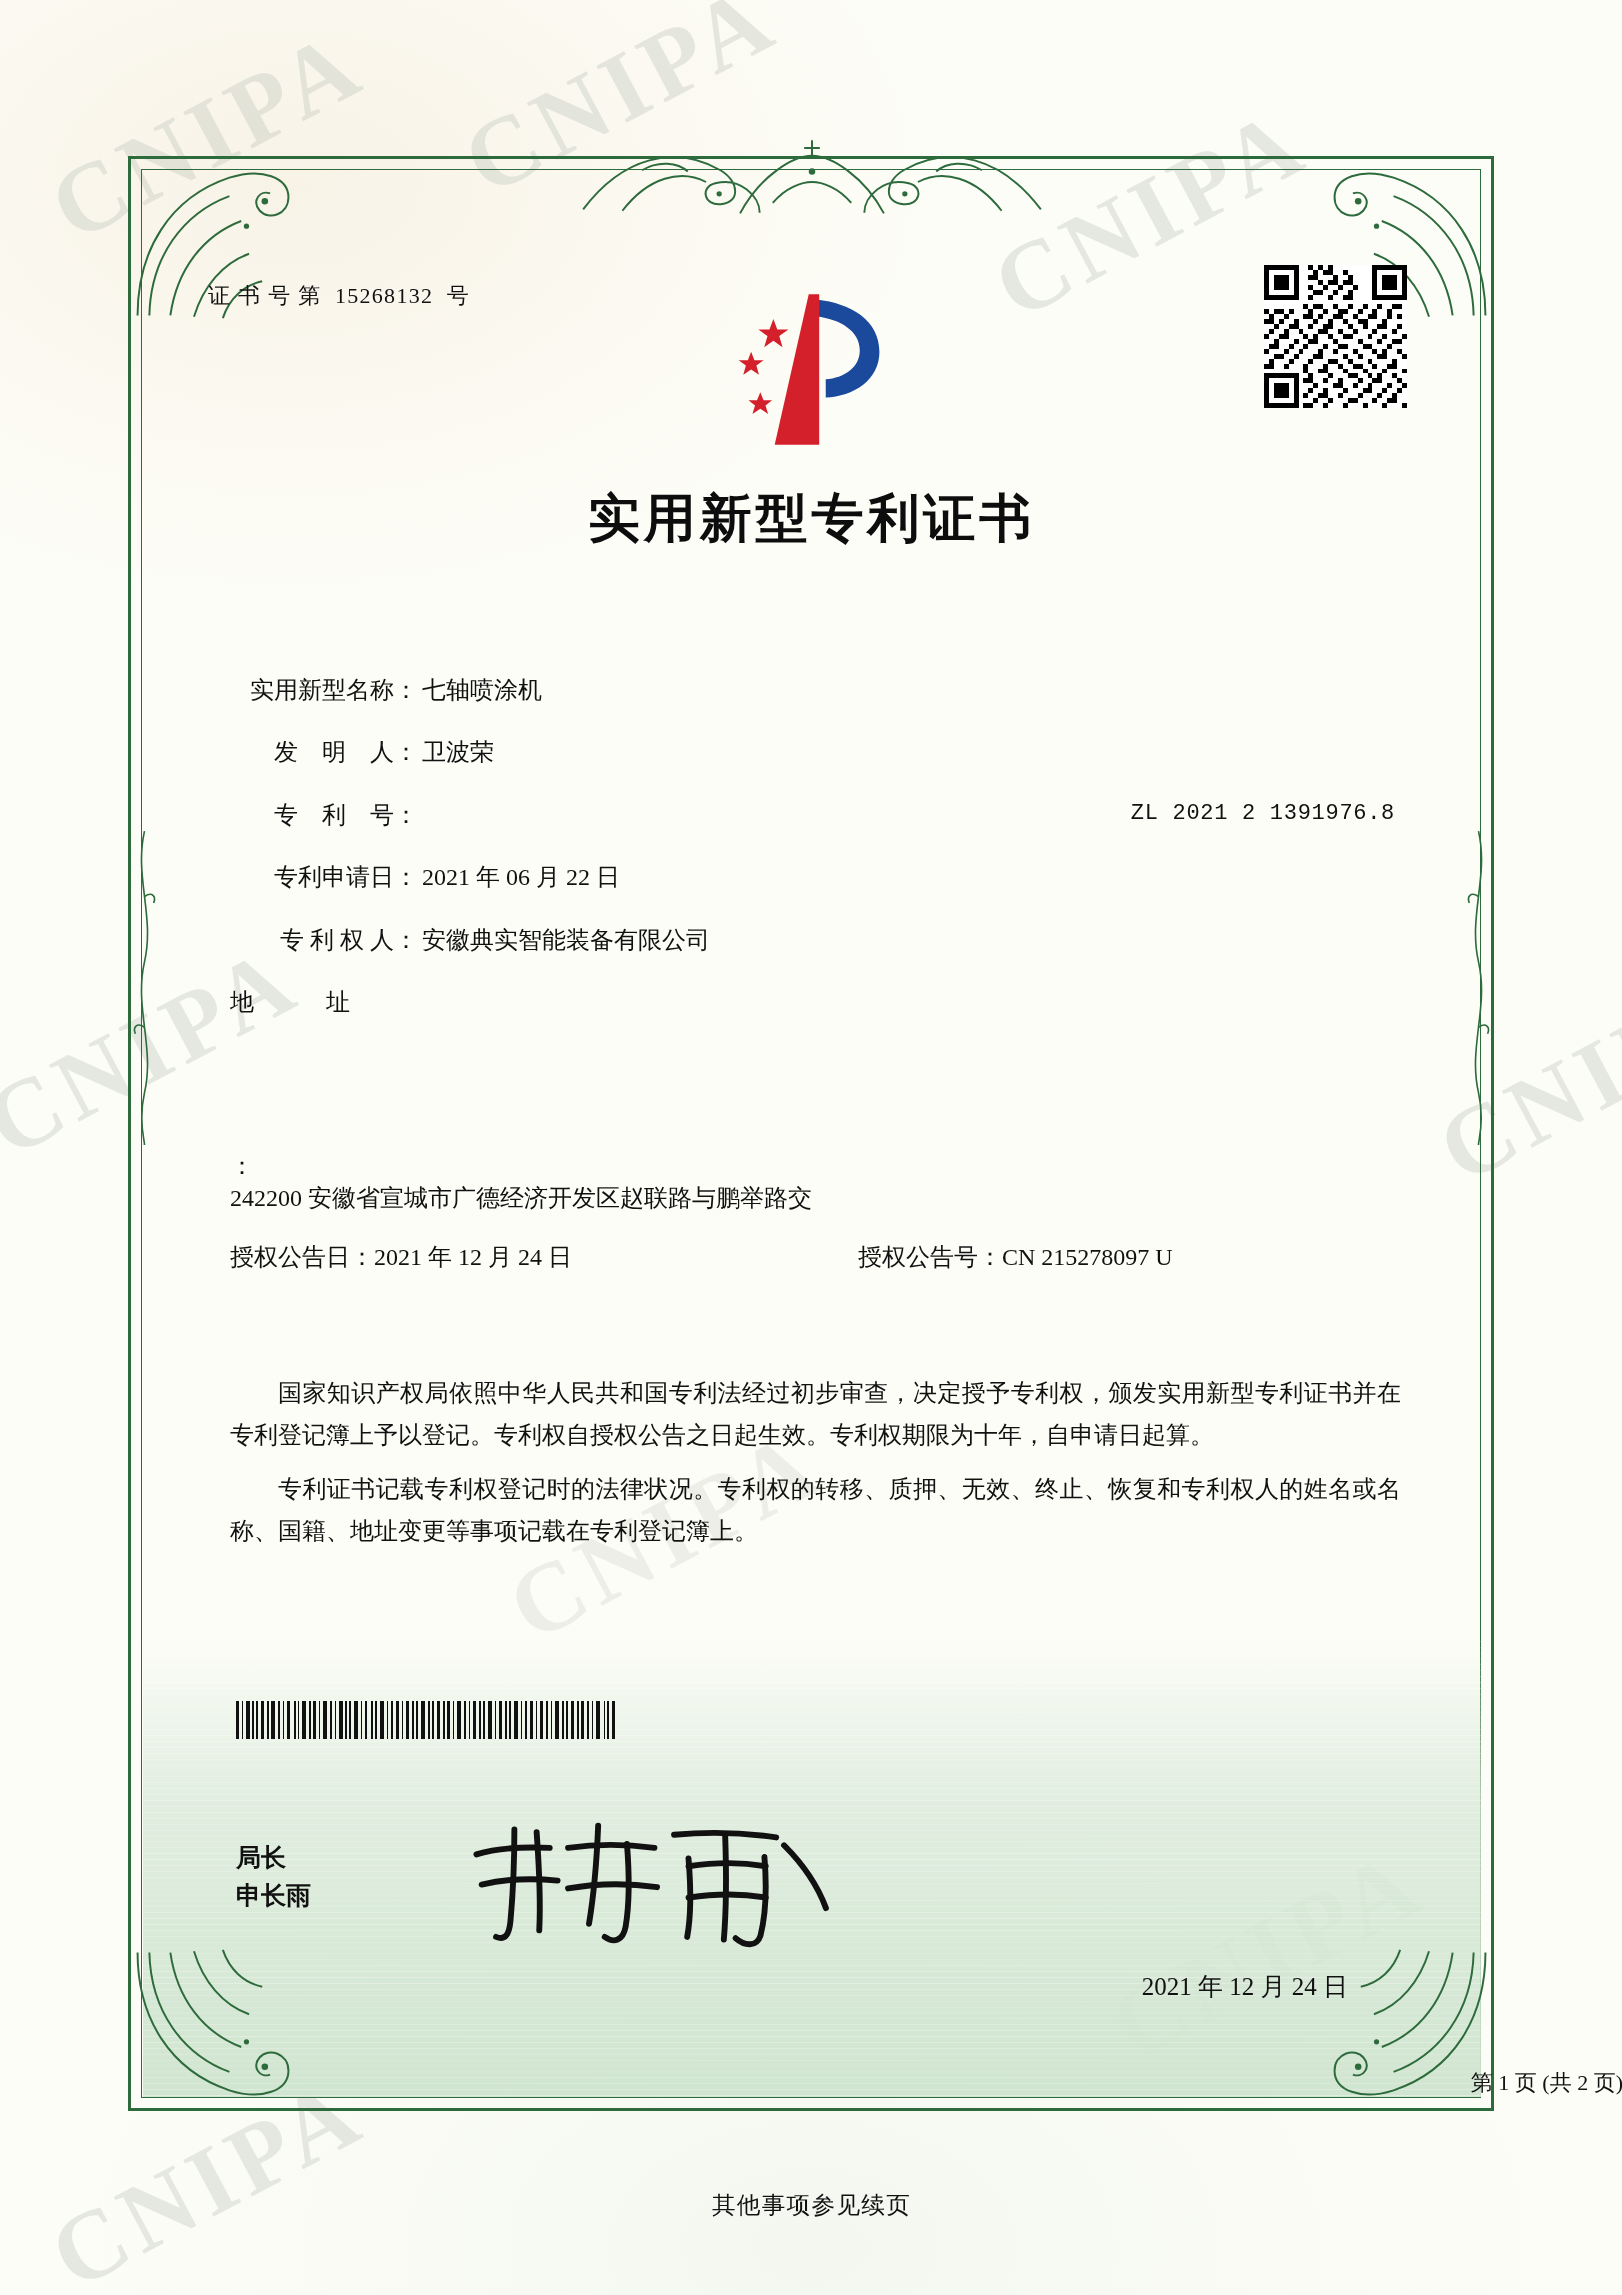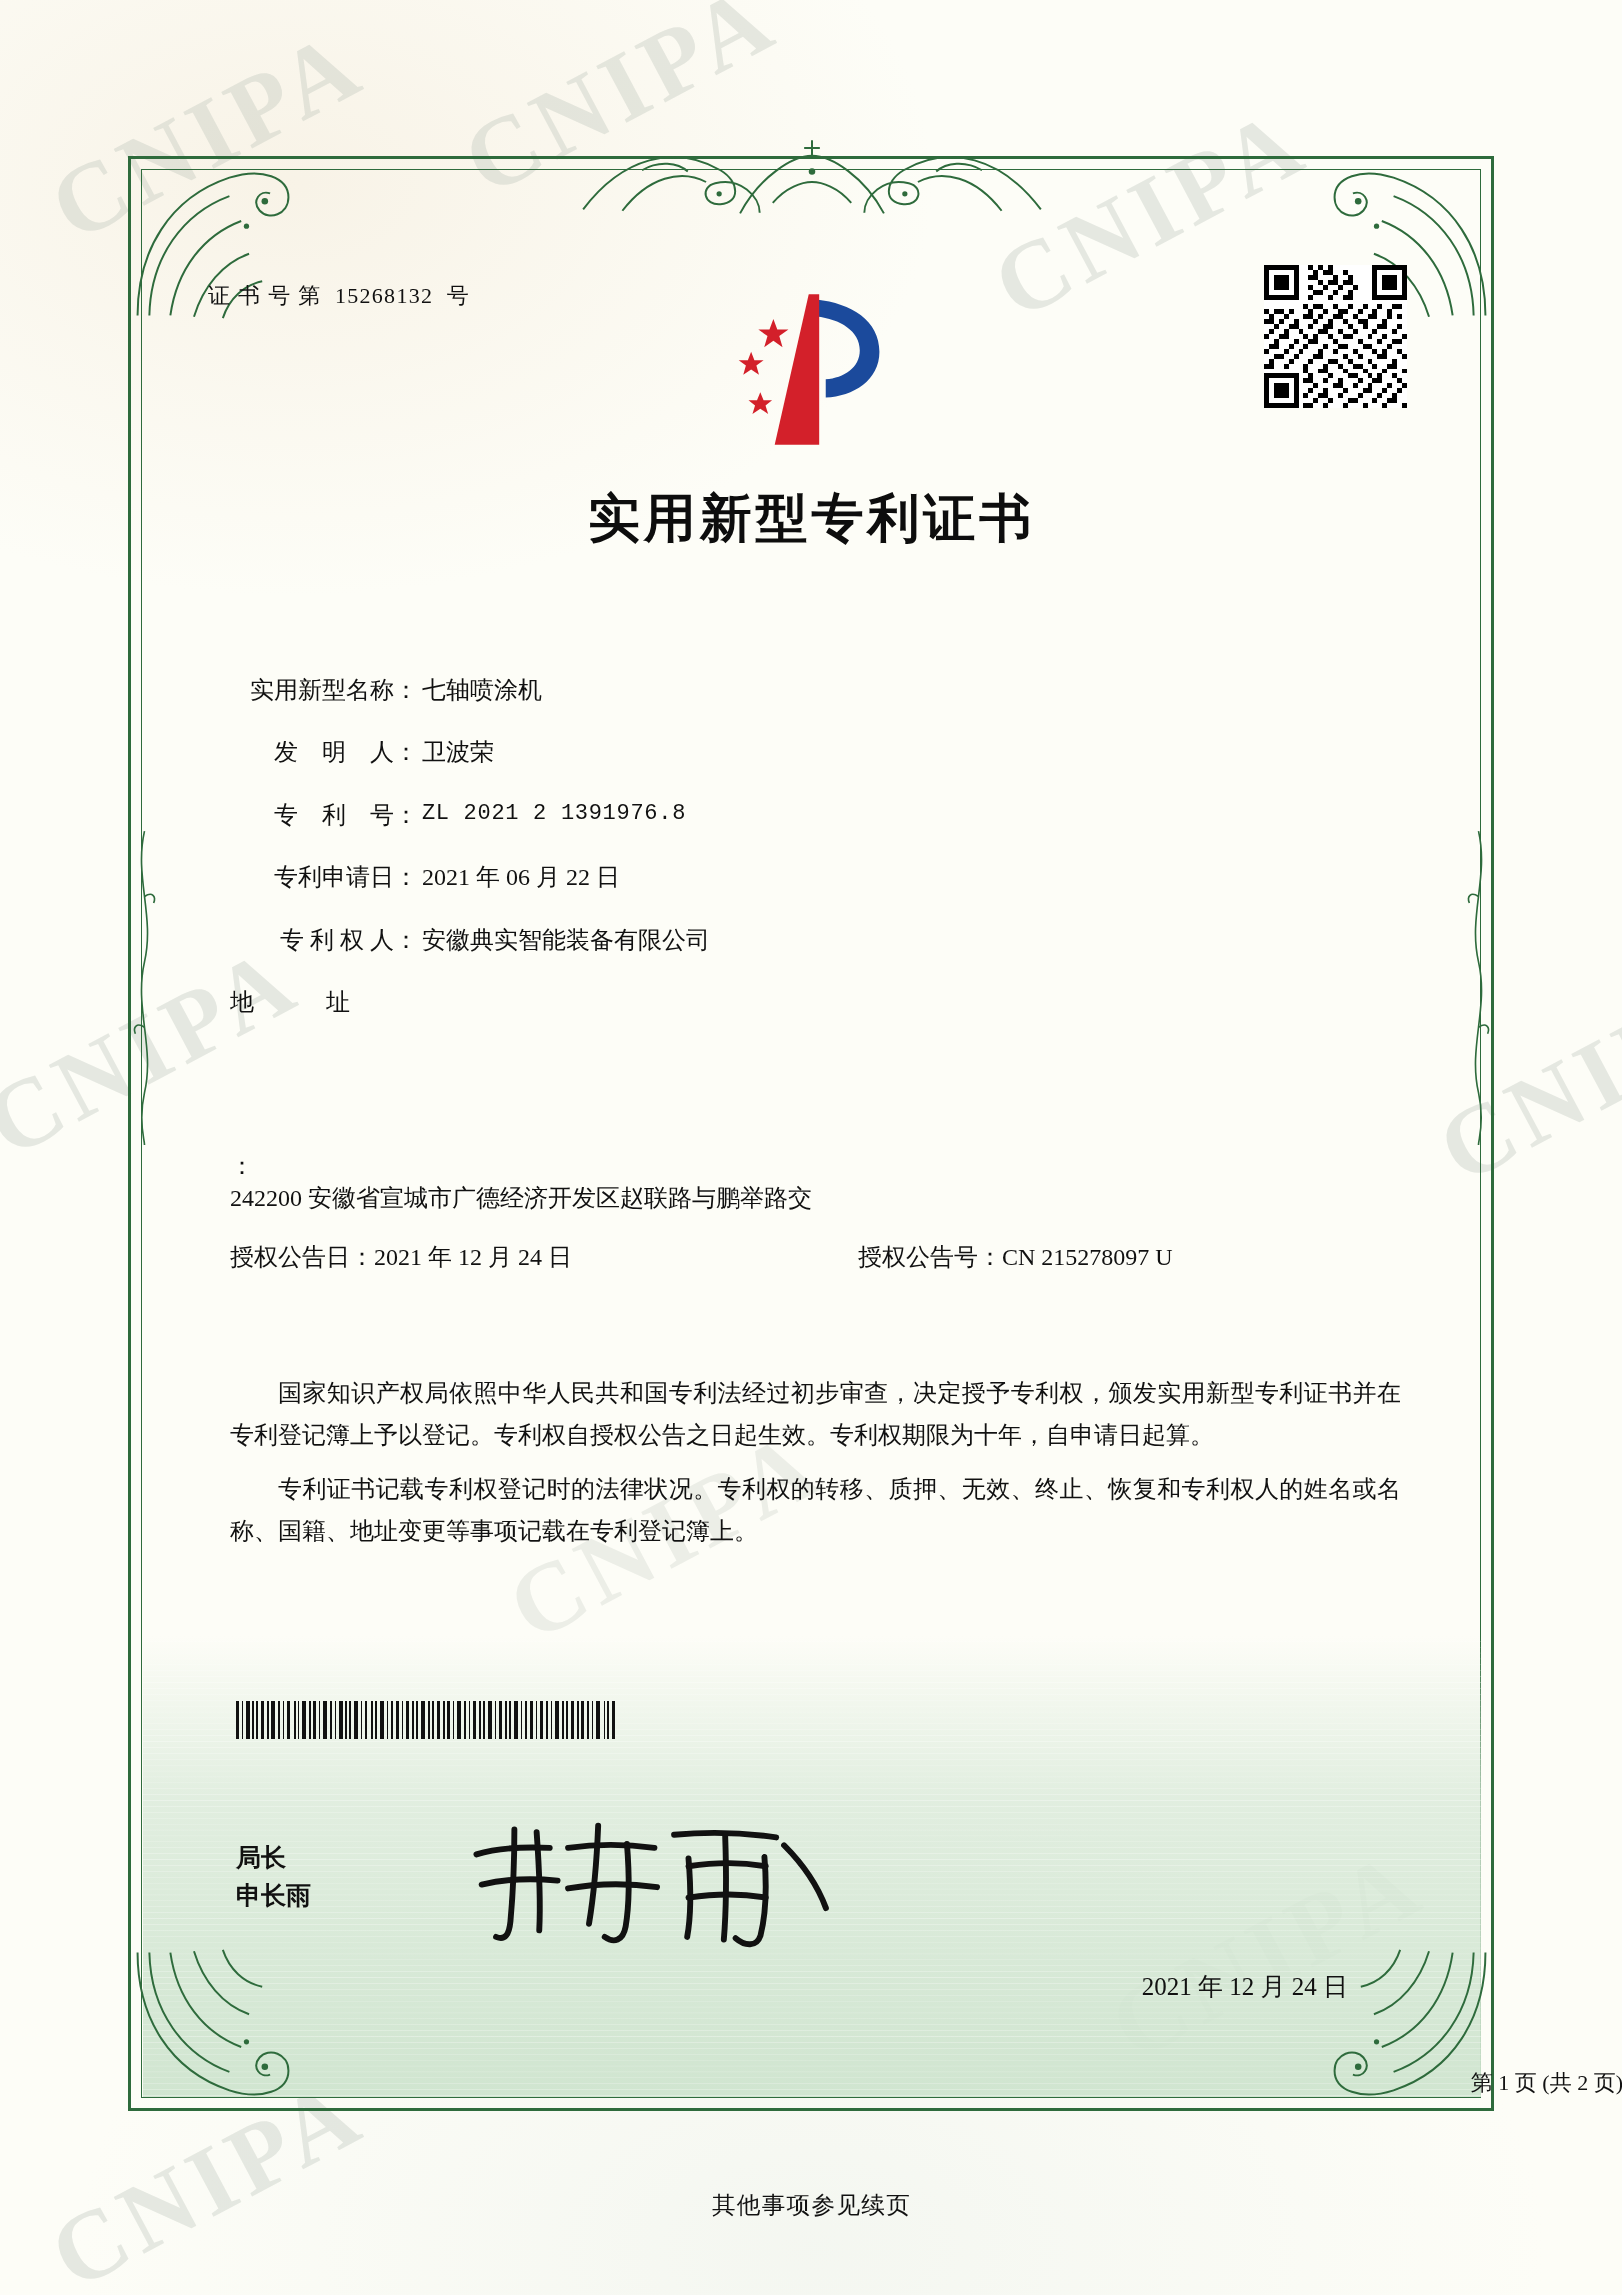--- a/index.html
+++ b/index.html
@@ -174,21 +174,21 @@
   }
   .field-label {
     flex: 0 0 164px;
     display: flex;
     justify-content: flex-end;
     white-space: nowrap;
   }
   .field-label span { display: inline-block; }
   .field-colon { flex: 0 0 auto; margin-right: 3.9px; }
   .field-value { flex: 1 1 auto; }
-  .field-value.mono { font-family: "Liberation Mono", "DejaVu Sans Mono", monospace; font-size: 22px; letter-spacing: 0.7px;}
+  .field-value.mono { font-family: "Liberation Mono", "DejaVu Sans Mono", monospace; font-size: 22px; letter-spacing: 0.7px; text-align: right;}
 
   .row-two {
     display: flex;
     align-items: center;
     margin-bottom: 15px;
     font-family: Liberation Serif, serif;
   }
   .row-two .half-a { flex: 0 0 628px; display:flex; }
   .row-two .half-b { flex: 1 1 auto; display:flex; }
   .row-two .lab { white-space: nowrap; }

